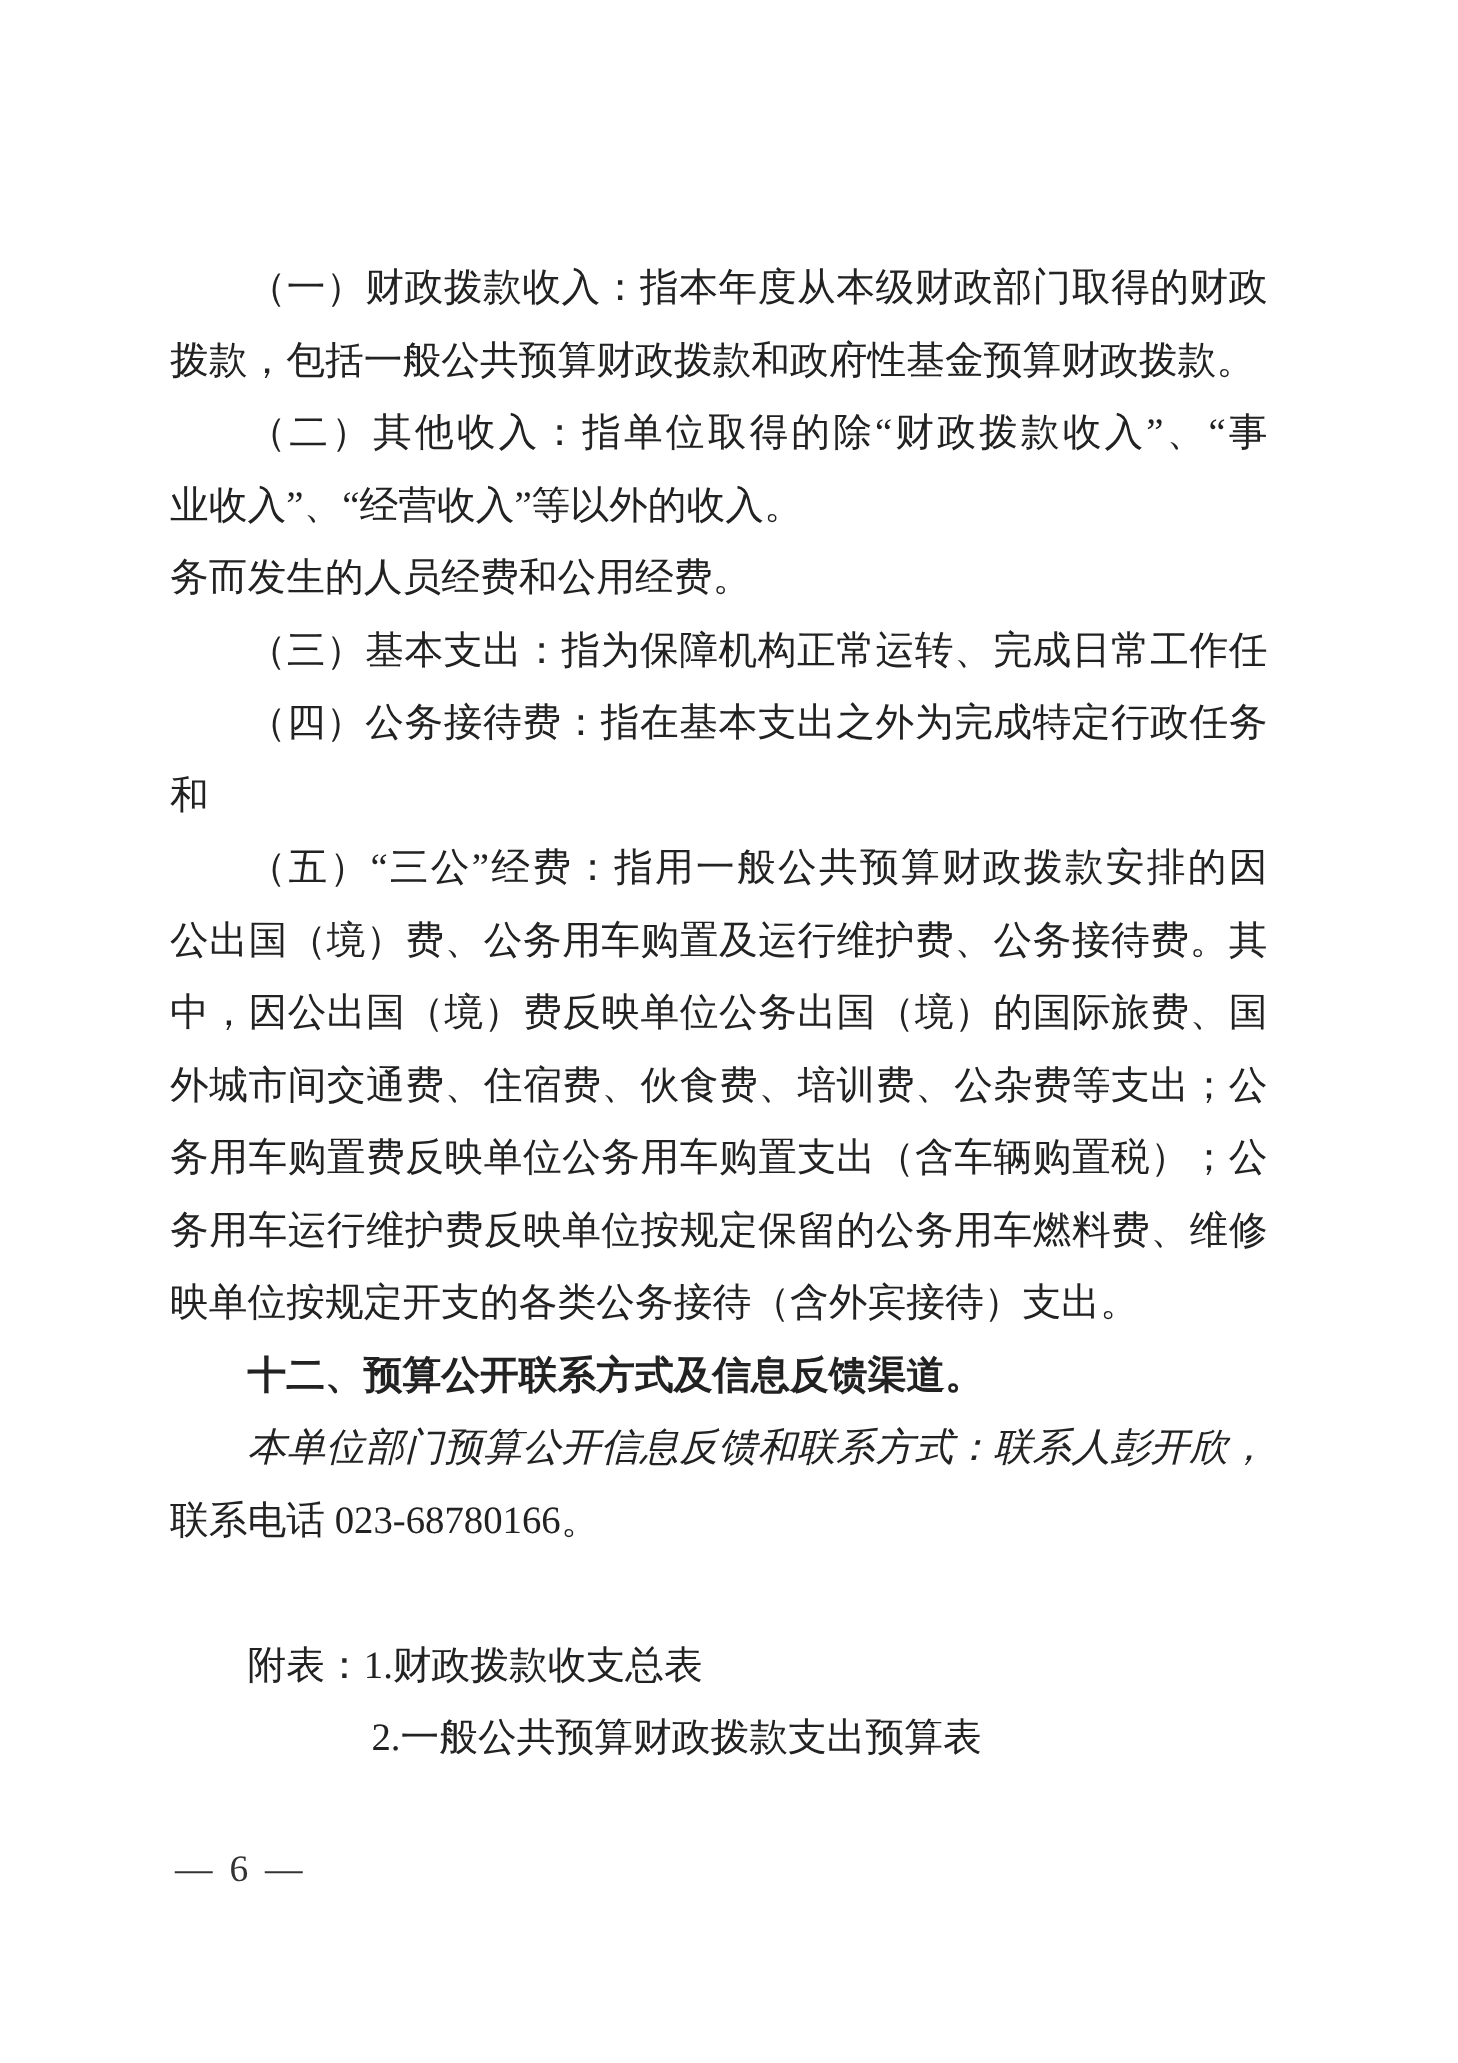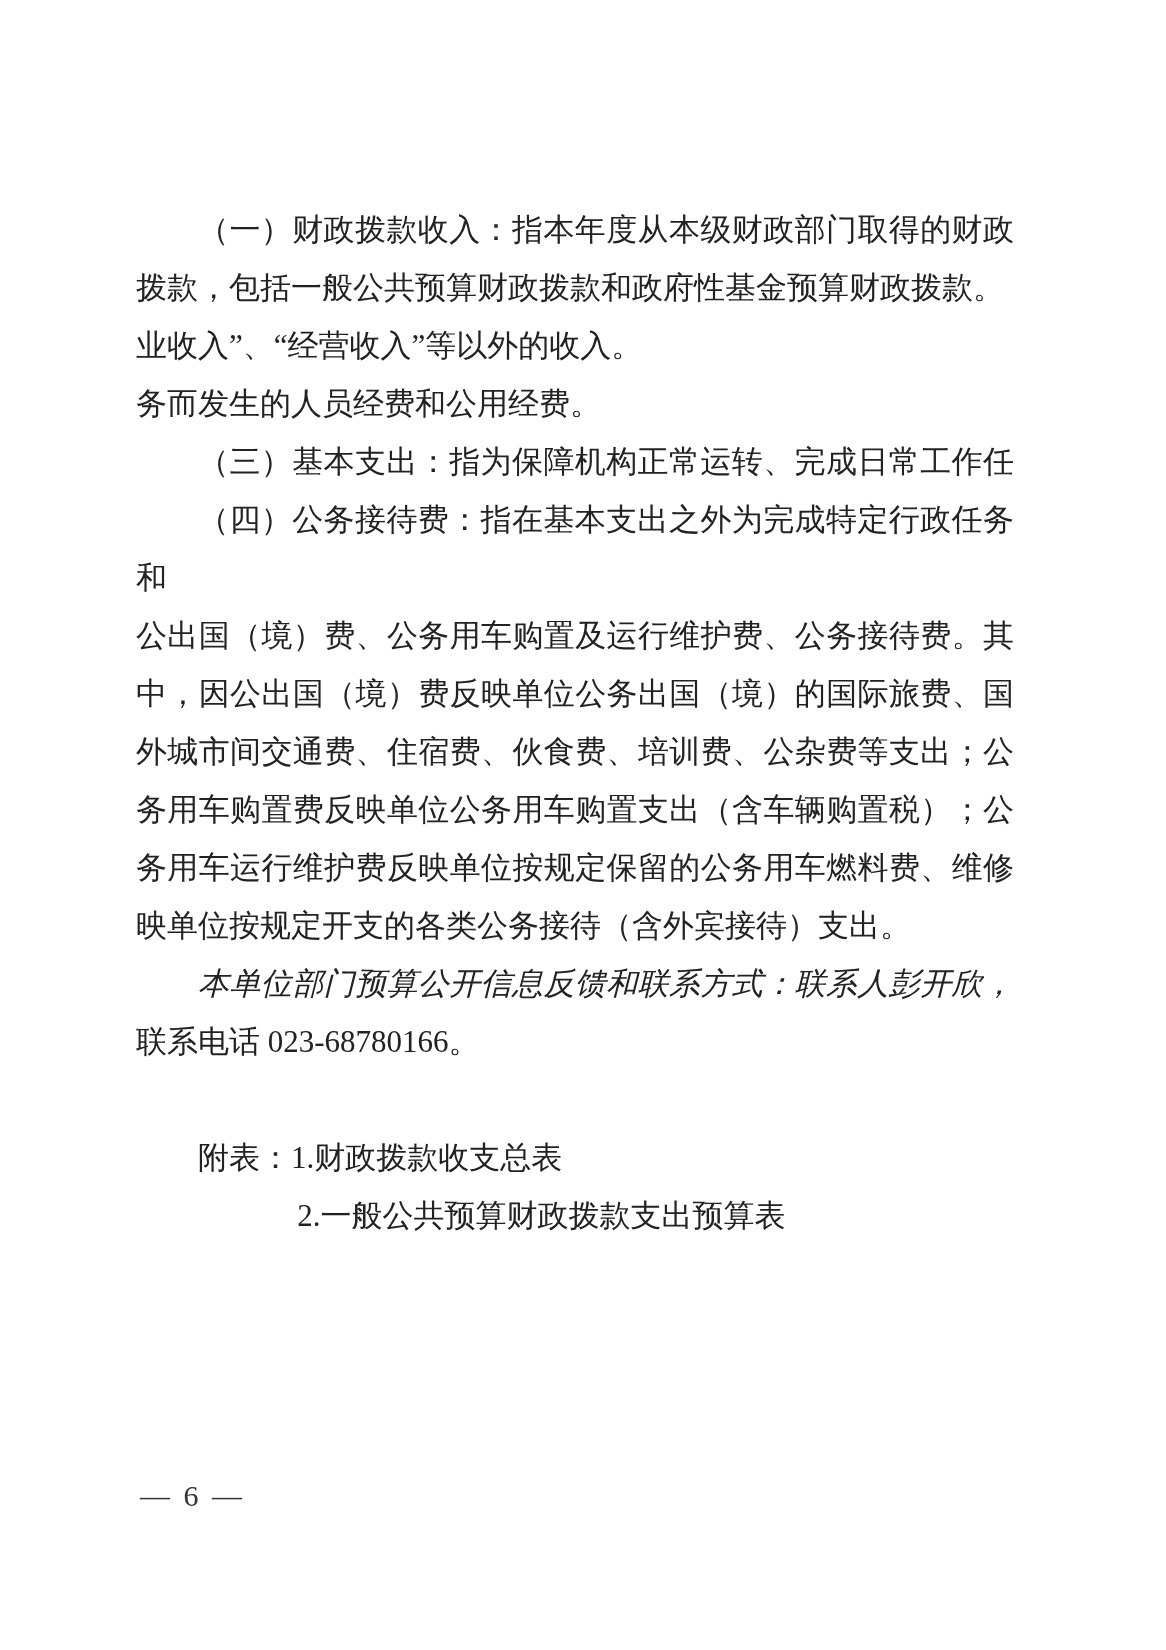--- a/index.html
+++ b/index.html
@@ -49,30 +49,33 @@
     letter-spacing: 3px;
   }
 </style>
 </head>
 <body>
 
 <div class="page">
   <div class="content">
       <div class="line just" style="text-indent: 2em;">（一）财政拨款收入：指本年度从本级财政部门取得的财政</div>
       <div class="line">拨款，包括一般公共预算财政拨款和政府性基金预算财政拨款。</div>
+      <div class="line just" style="text-indent: 2em;">（二）其他收入：指单位取得的除“财政拨款收入”、“事</div>
       <div class="line">业收入”、“经营收入”等以外的收入。</div>
       <div class="line">务而发生的人员经费和公用经费。</div>
       <div class="line just" style="text-indent: 2em;">（三）基本支出：指为保障机构正常运转、完成日常工作任</div>
       <div class="line just" style="text-indent: 2em;">（四）公务接待费：指在基本支出之外为完成特定行政任务和</div>
+      <div class="line just" style="text-indent: 2em;">（五）“三公”经费：指用一般公共预算财政拨款安排的因</div>
       <div class="line just">公出国（境）费、公务用车购置及运行维护费、公务接待费。其</div>
       <div class="line just">中，因公出国（境）费反映单位公务出国（境）的国际旅费、国</div>
       <div class="line just">外城市间交通费、住宿费、伙食费、培训费、公杂费等支出；公</div>
       <div class="line just">务用车购置费反映单位公务用车购置支出（含车辆购置税）；公</div>
       <div class="line just">务用车运行维护费反映单位按规定保留的公务用车燃料费、维修</div>
       <div class="line">映单位按规定开支的各类公务接待（含外宾接待）支出。</div>
+      <div class="line bold" style="text-indent: 2em;">十二、预算公开联系方式及信息反馈渠道。</div>
       <div class="line just" style="text-indent: 2em; font-style: italic;">本单位部门预算公开信息反馈和联系方式：联系人彭开欣，</div>
       <div class="line">联系电话 023-68780166。</div>
       <div class="line blank"></div>
       <div class="line" style="text-indent: 2em;">附表：1.财政拨款收支总表</div>
       <div class="line" style="text-indent: 5.2em;">2.一般公共预算财政拨款支出预算表</div>
     </div>
   <div class="footer">— 6 —</div>
 </div>
 
 </body></html>

